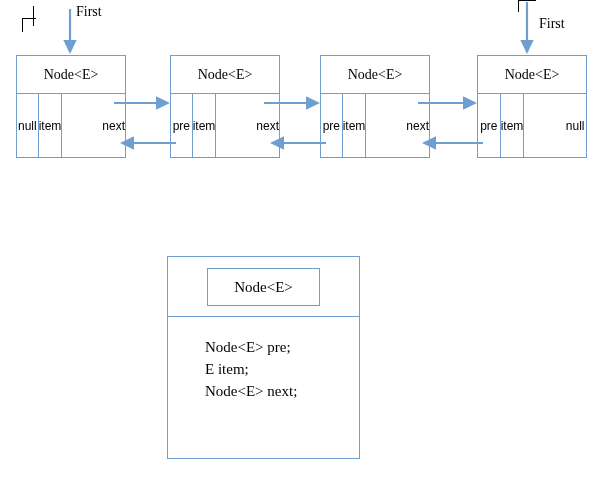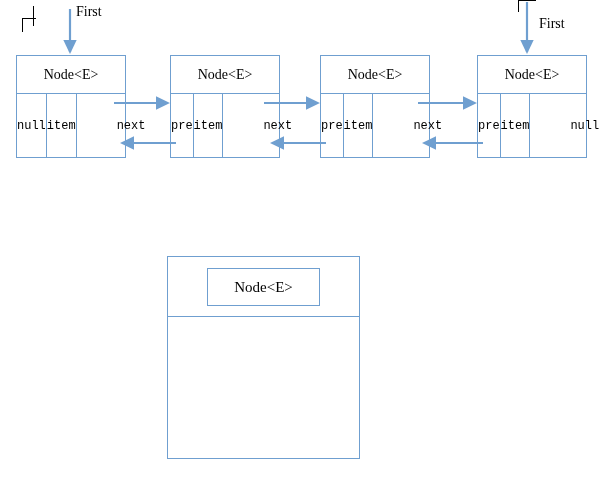--- a/index.html
+++ b/index.html
@@ -66,21 +66,21 @@
     bottom: 0;
     display: flex;
   }
   .cell {
     flex: 1 1 0;
     box-sizing: border-box;
     border-right: 1px solid #6f9fd0;
     display: flex;
     align-items: center;
     justify-content: center;
-    font-family: Liberation Mono, monospace;
+    font-family: Liberation Sans, sans-serif;
     font-size: 12px;
     color: #000000;
   }
   .cell:last-child { border-right: none; margin-left: 40px; }
 
   
   #arrow-layer {
     position: absolute;
     left: 0;
     top: 0;
@@ -196,14 +196,17 @@
       <line x1="418" y1="103" x2="475" y2="103"></line>
 
       <line x1="483" y1="143" x2="424" y2="143"></line>
     </g>
   </svg>
 
   <div class="class-box" style="left:167px; top:256px; width:193px; height:203px;">
   </div>
   <div class="class-tab" style="left:207px; top:268px; width:113px; height:38px;">Node&lt;E&gt;</div>
   <div class="class-divider" style="left:168px; top:316px; width:191px;"></div>
+  <div class="class-body" style="left:205px; top:336px;">Node&lt;E&gt; pre;
+E item;
+Node&lt;E&gt; next;</div>
 
 </div>
 
 </body></html>

